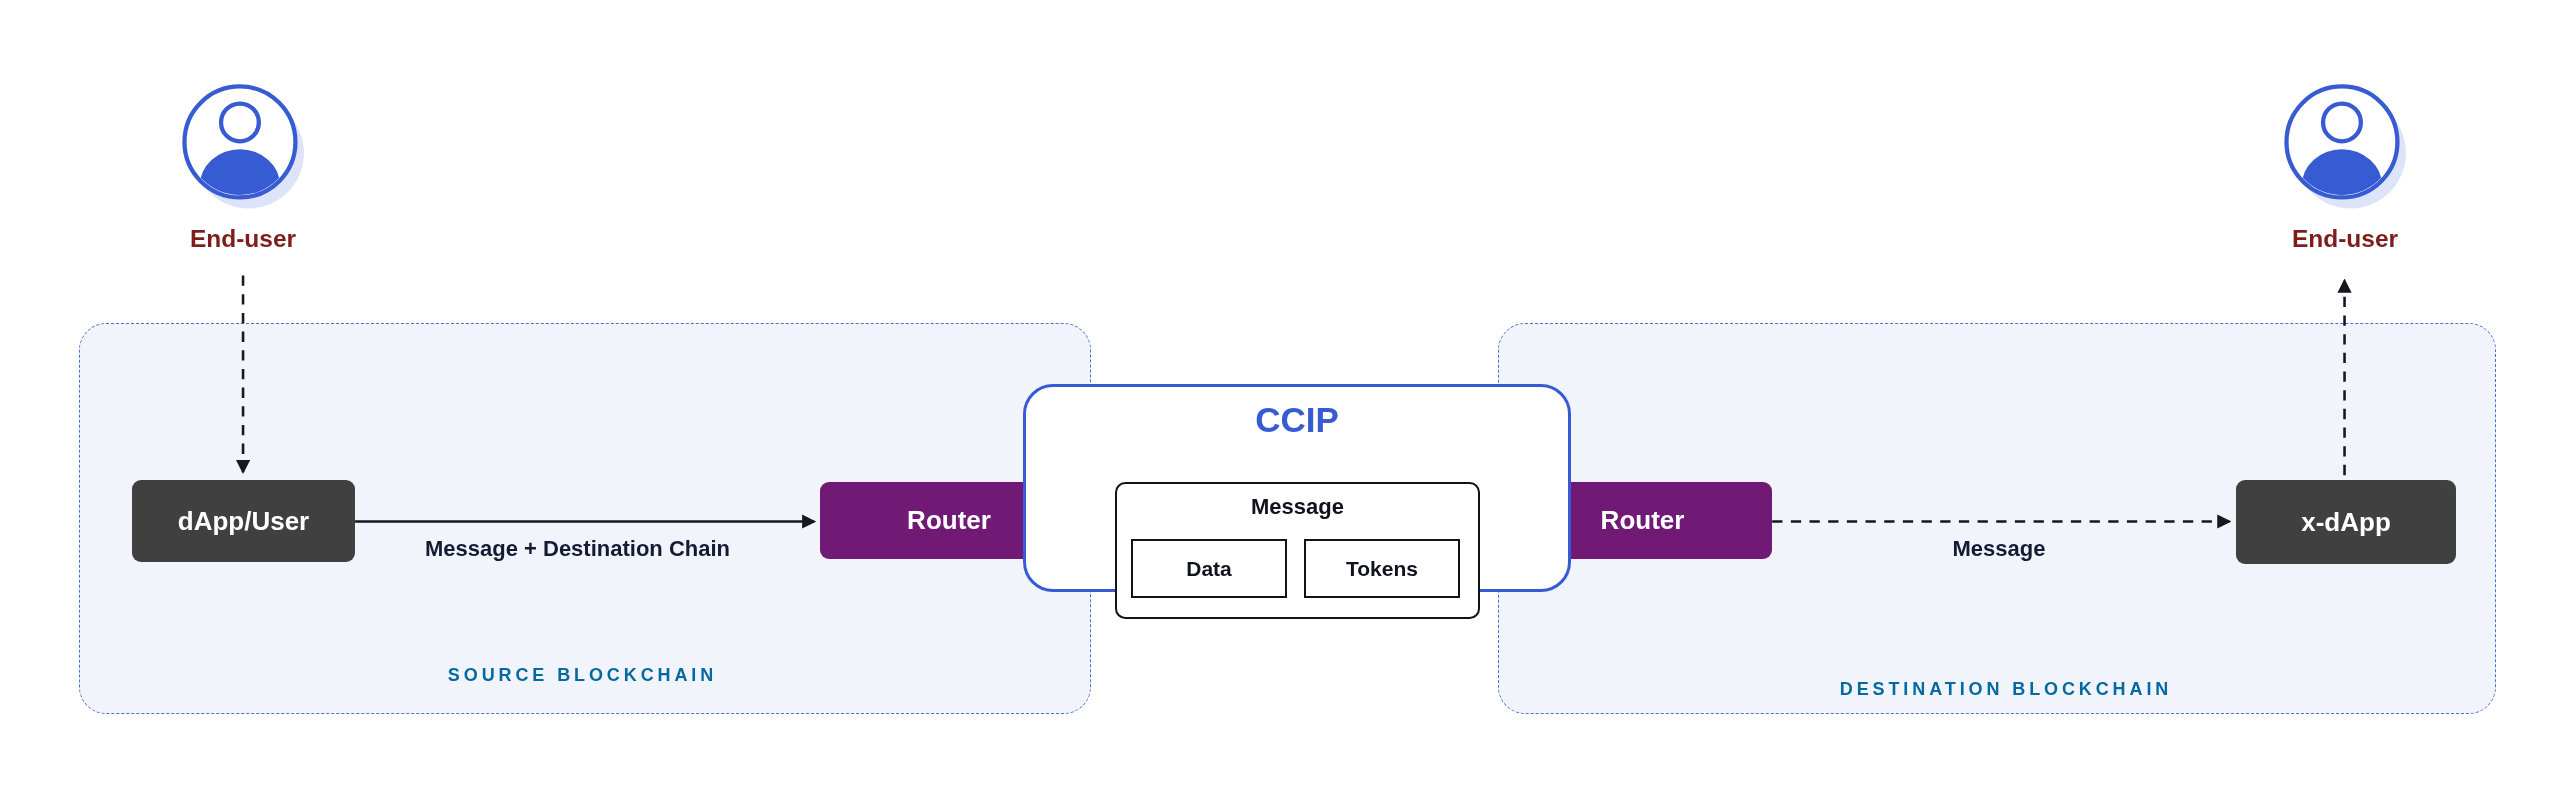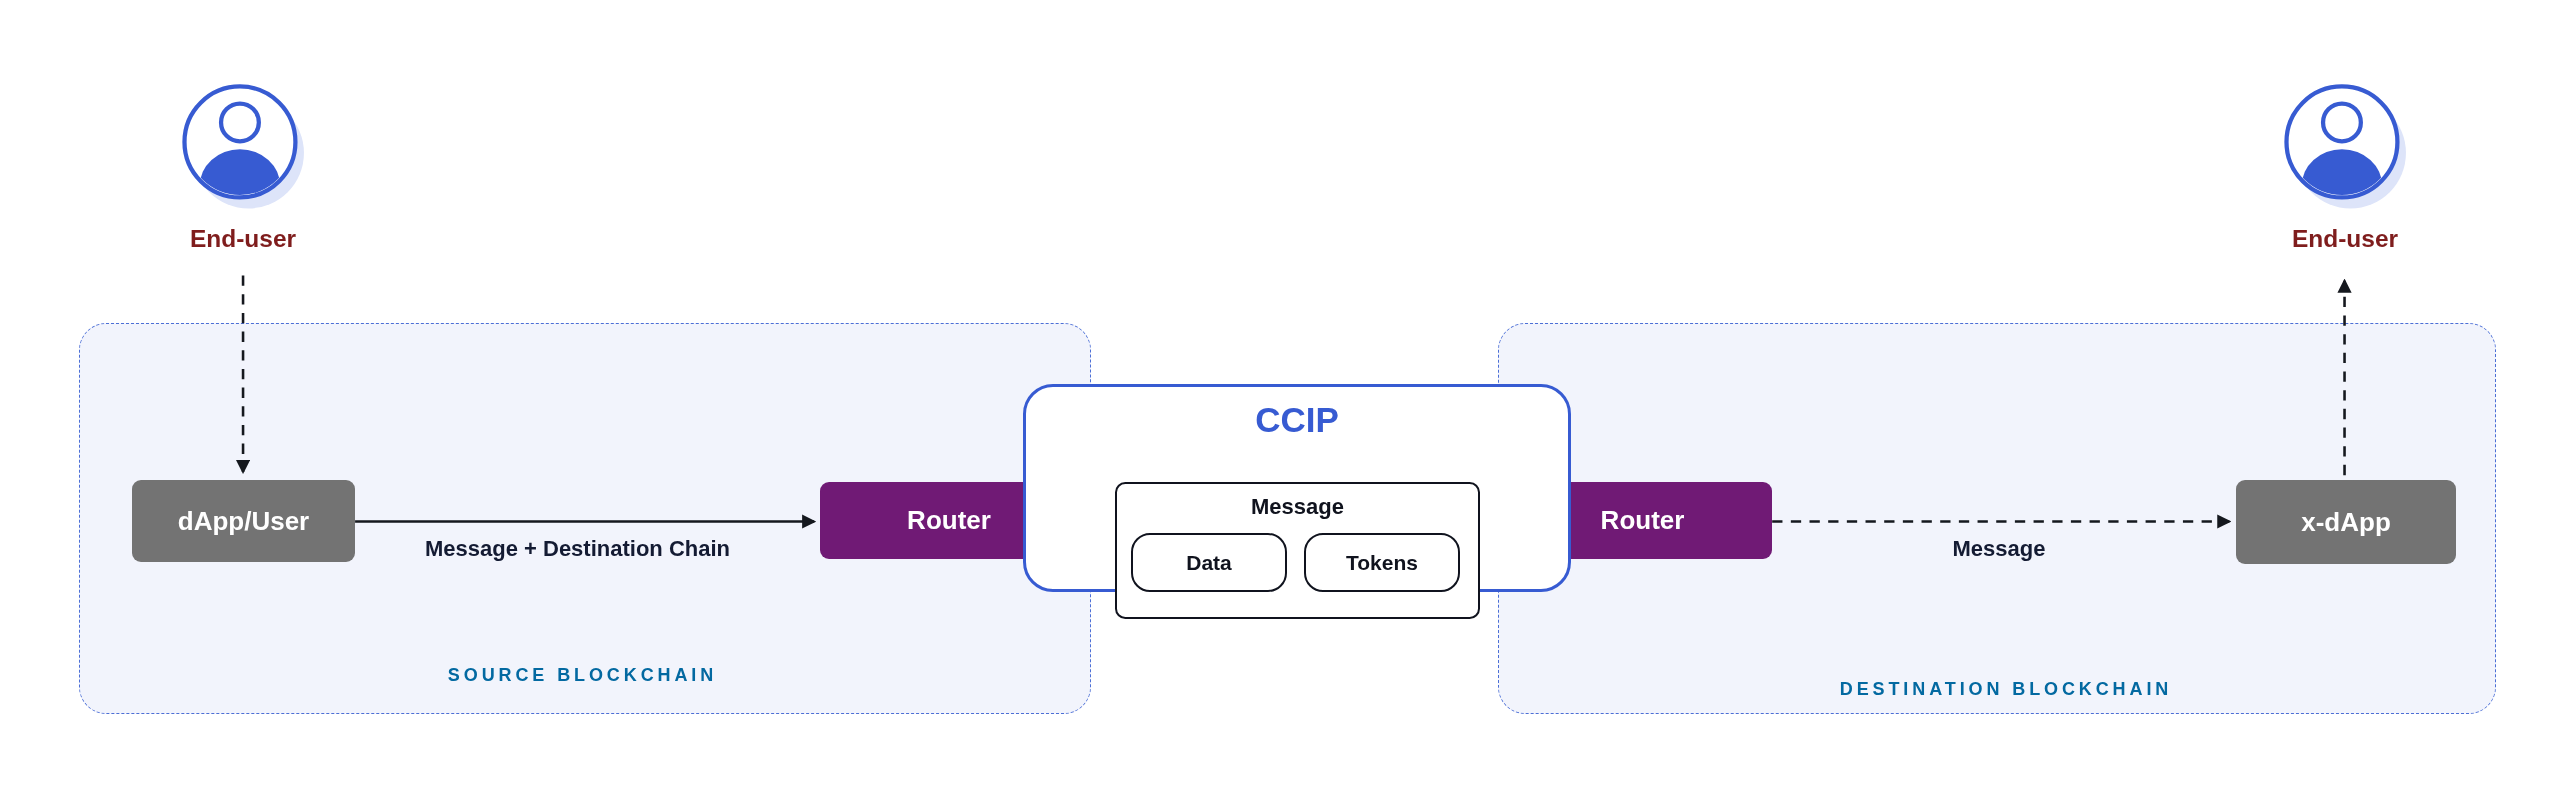--- a/index.html
+++ b/index.html
@@ -48,21 +48,21 @@
     position: absolute;
     display: flex;
     align-items: center;
     justify-content: center;
     color: #ffffff;
     font-weight: 700;
     font-size: 26px;
     border-radius: 9px;
     z-index: 3;
   }
-  .navy { background: #737373; }
+  .navy { background: #404040; }
   .blue { background: #701a75; }
   #dapp-user-node { left: 132px; top: 480px; width: 223px; height: 82px; }
   #source-router-node { left: 820px; top: 482px; width: 258px; height: 77px; }
   #destination-router-node { left: 1513px; top: 482px; width: 259px; height: 77px; }
   #xdapp-node { left: 2236px; top: 480px; width: 220px; height: 84px; }
 
   
   .avatar { position: absolute; z-index: 3; }
   #source-avatar { left: 179px; top: 81px; }
   #destination-avatar { left: 2281px; top: 81px; }
@@ -124,26 +124,26 @@
   }
   #message-label {
     margin-top: 10.3px;
     text-align: center;
     font-size: 22px;
     font-weight: 700;
     color: #10131E;
   }
   .payload-box {
     position: absolute;
-    top: 49px;
+    top: 55px;
     width: 156px;
     height: 59px;
     background: #ffffff;
     border: 2.6px solid #10131E;
-    border-radius: 19px;
+    border-radius: 0;
     box-sizing: border-box;
     display: flex;
     align-items: center;
     justify-content: center;
     font-size: 21px;
     font-weight: 700;
     color: #10131E;
   }
   #data-box { left: 14px; }
   #tokens-box { left: 187px; }

